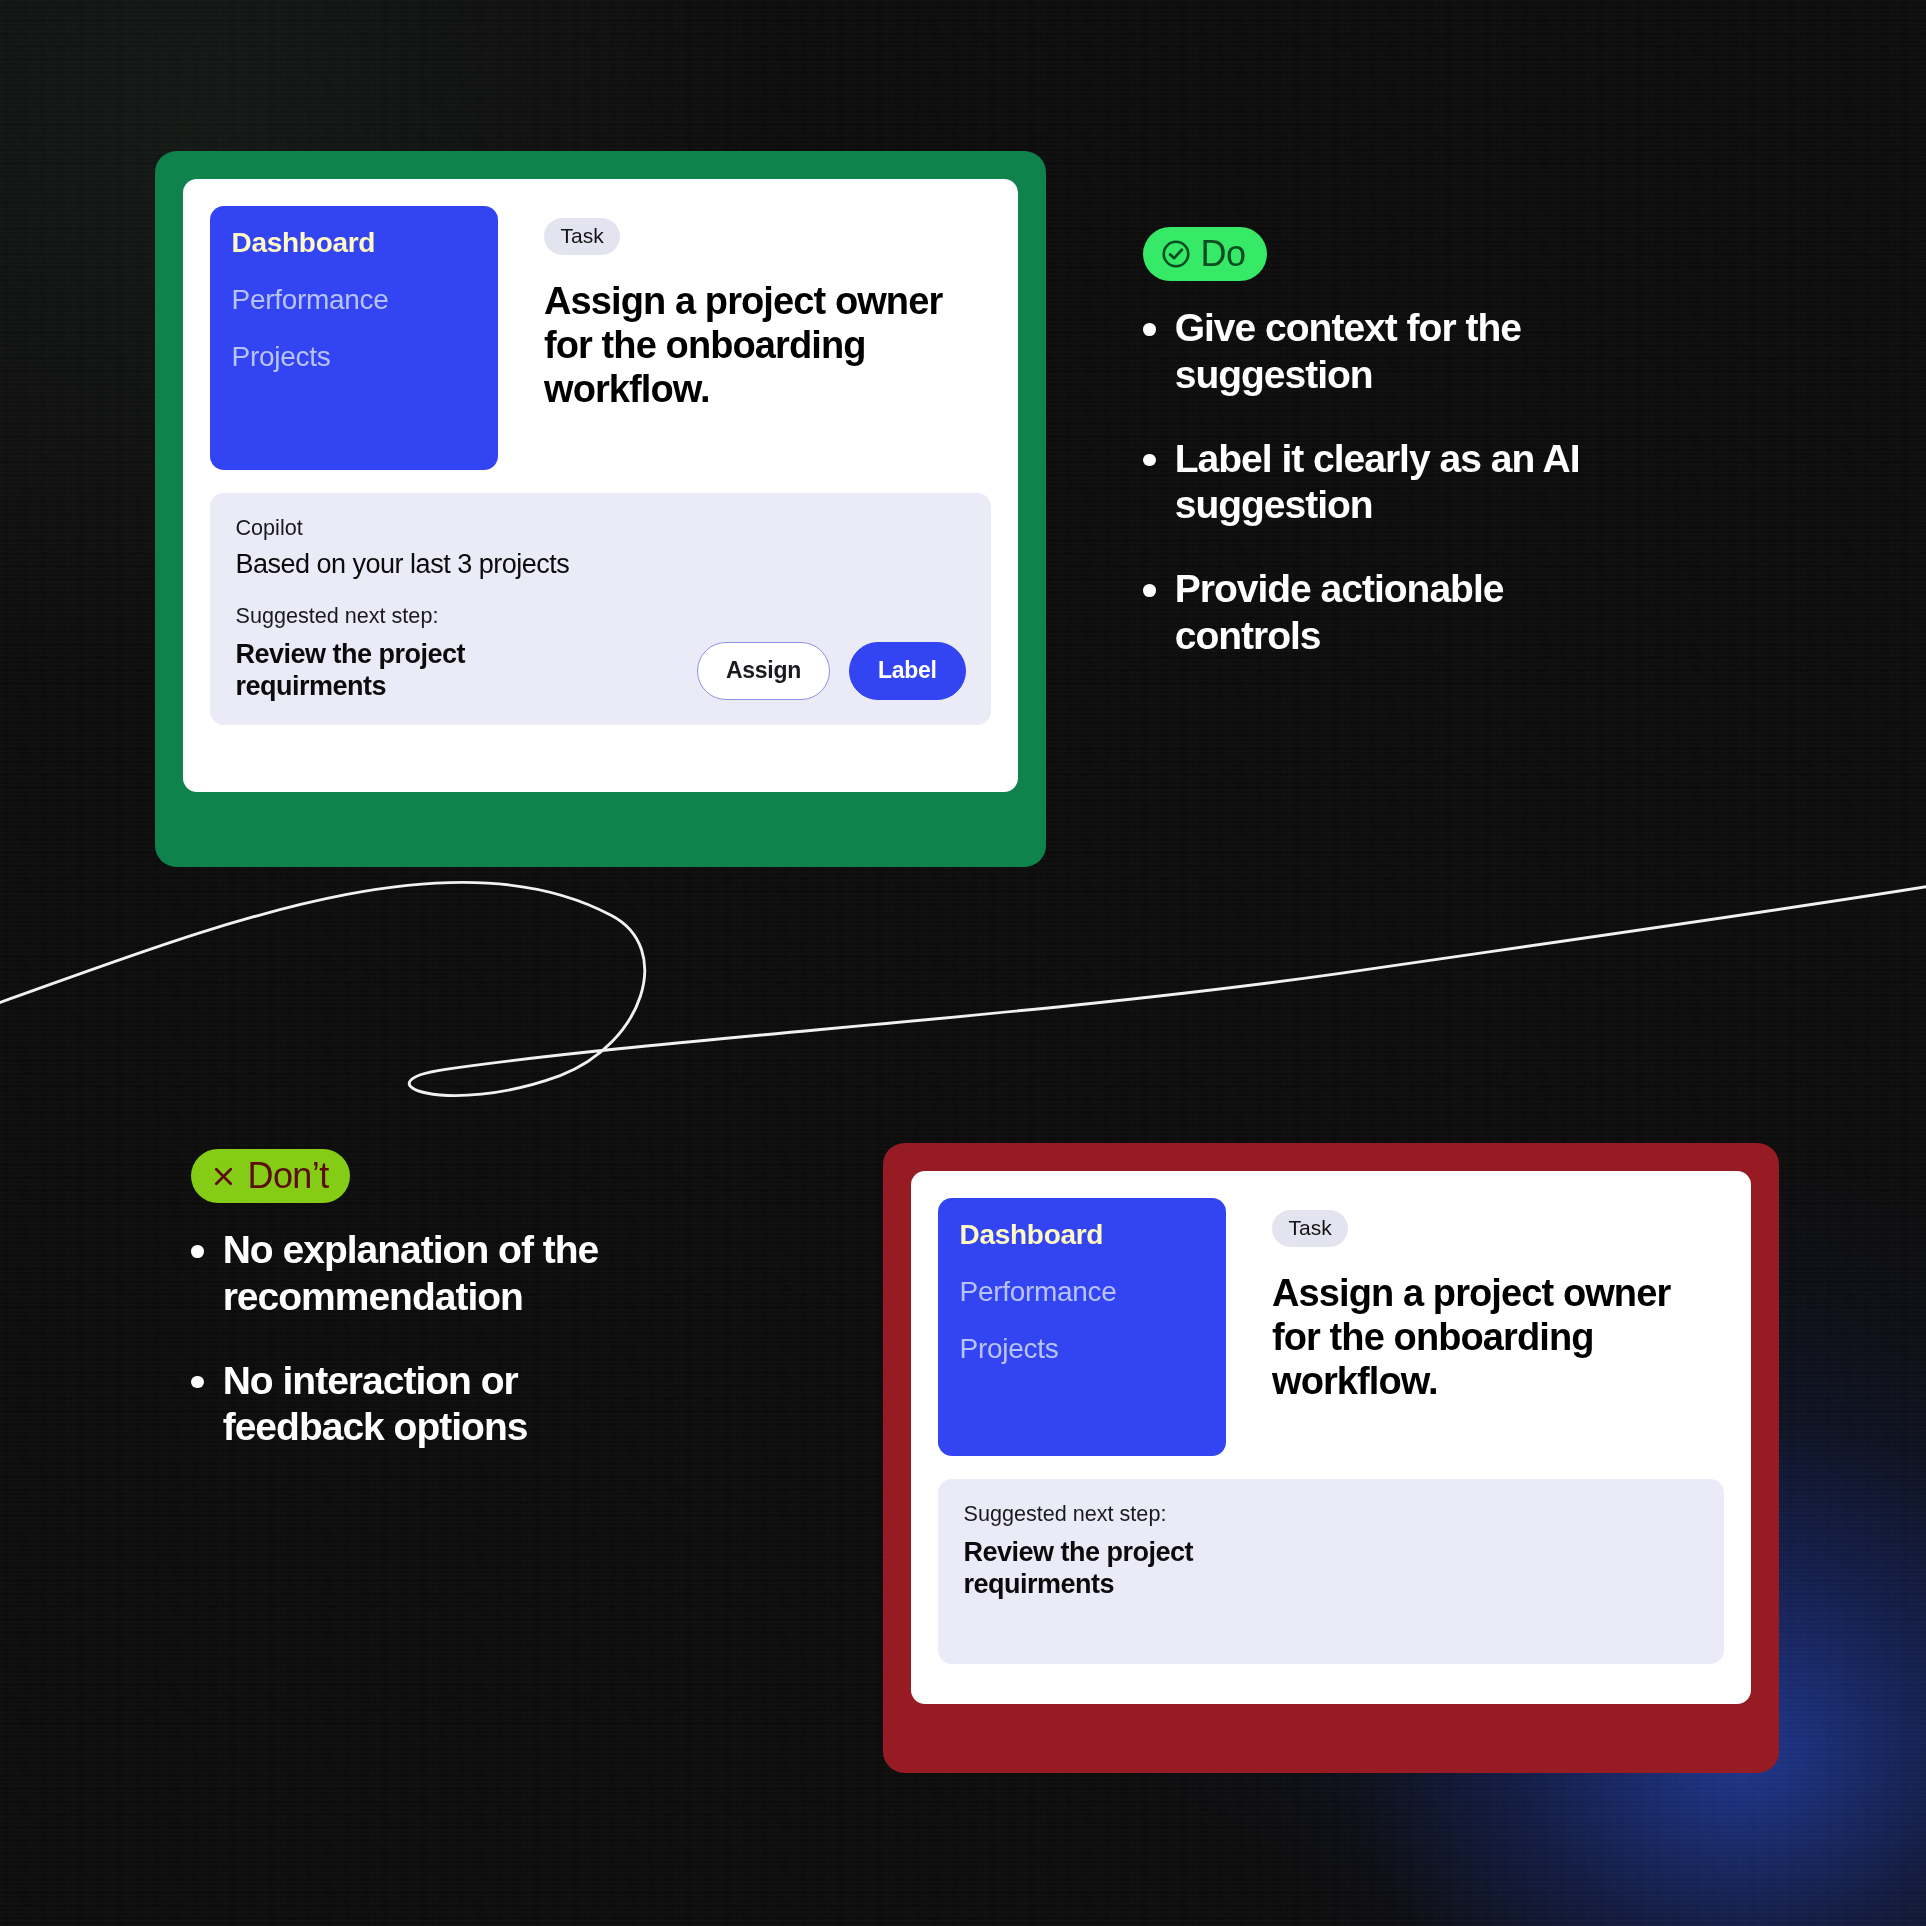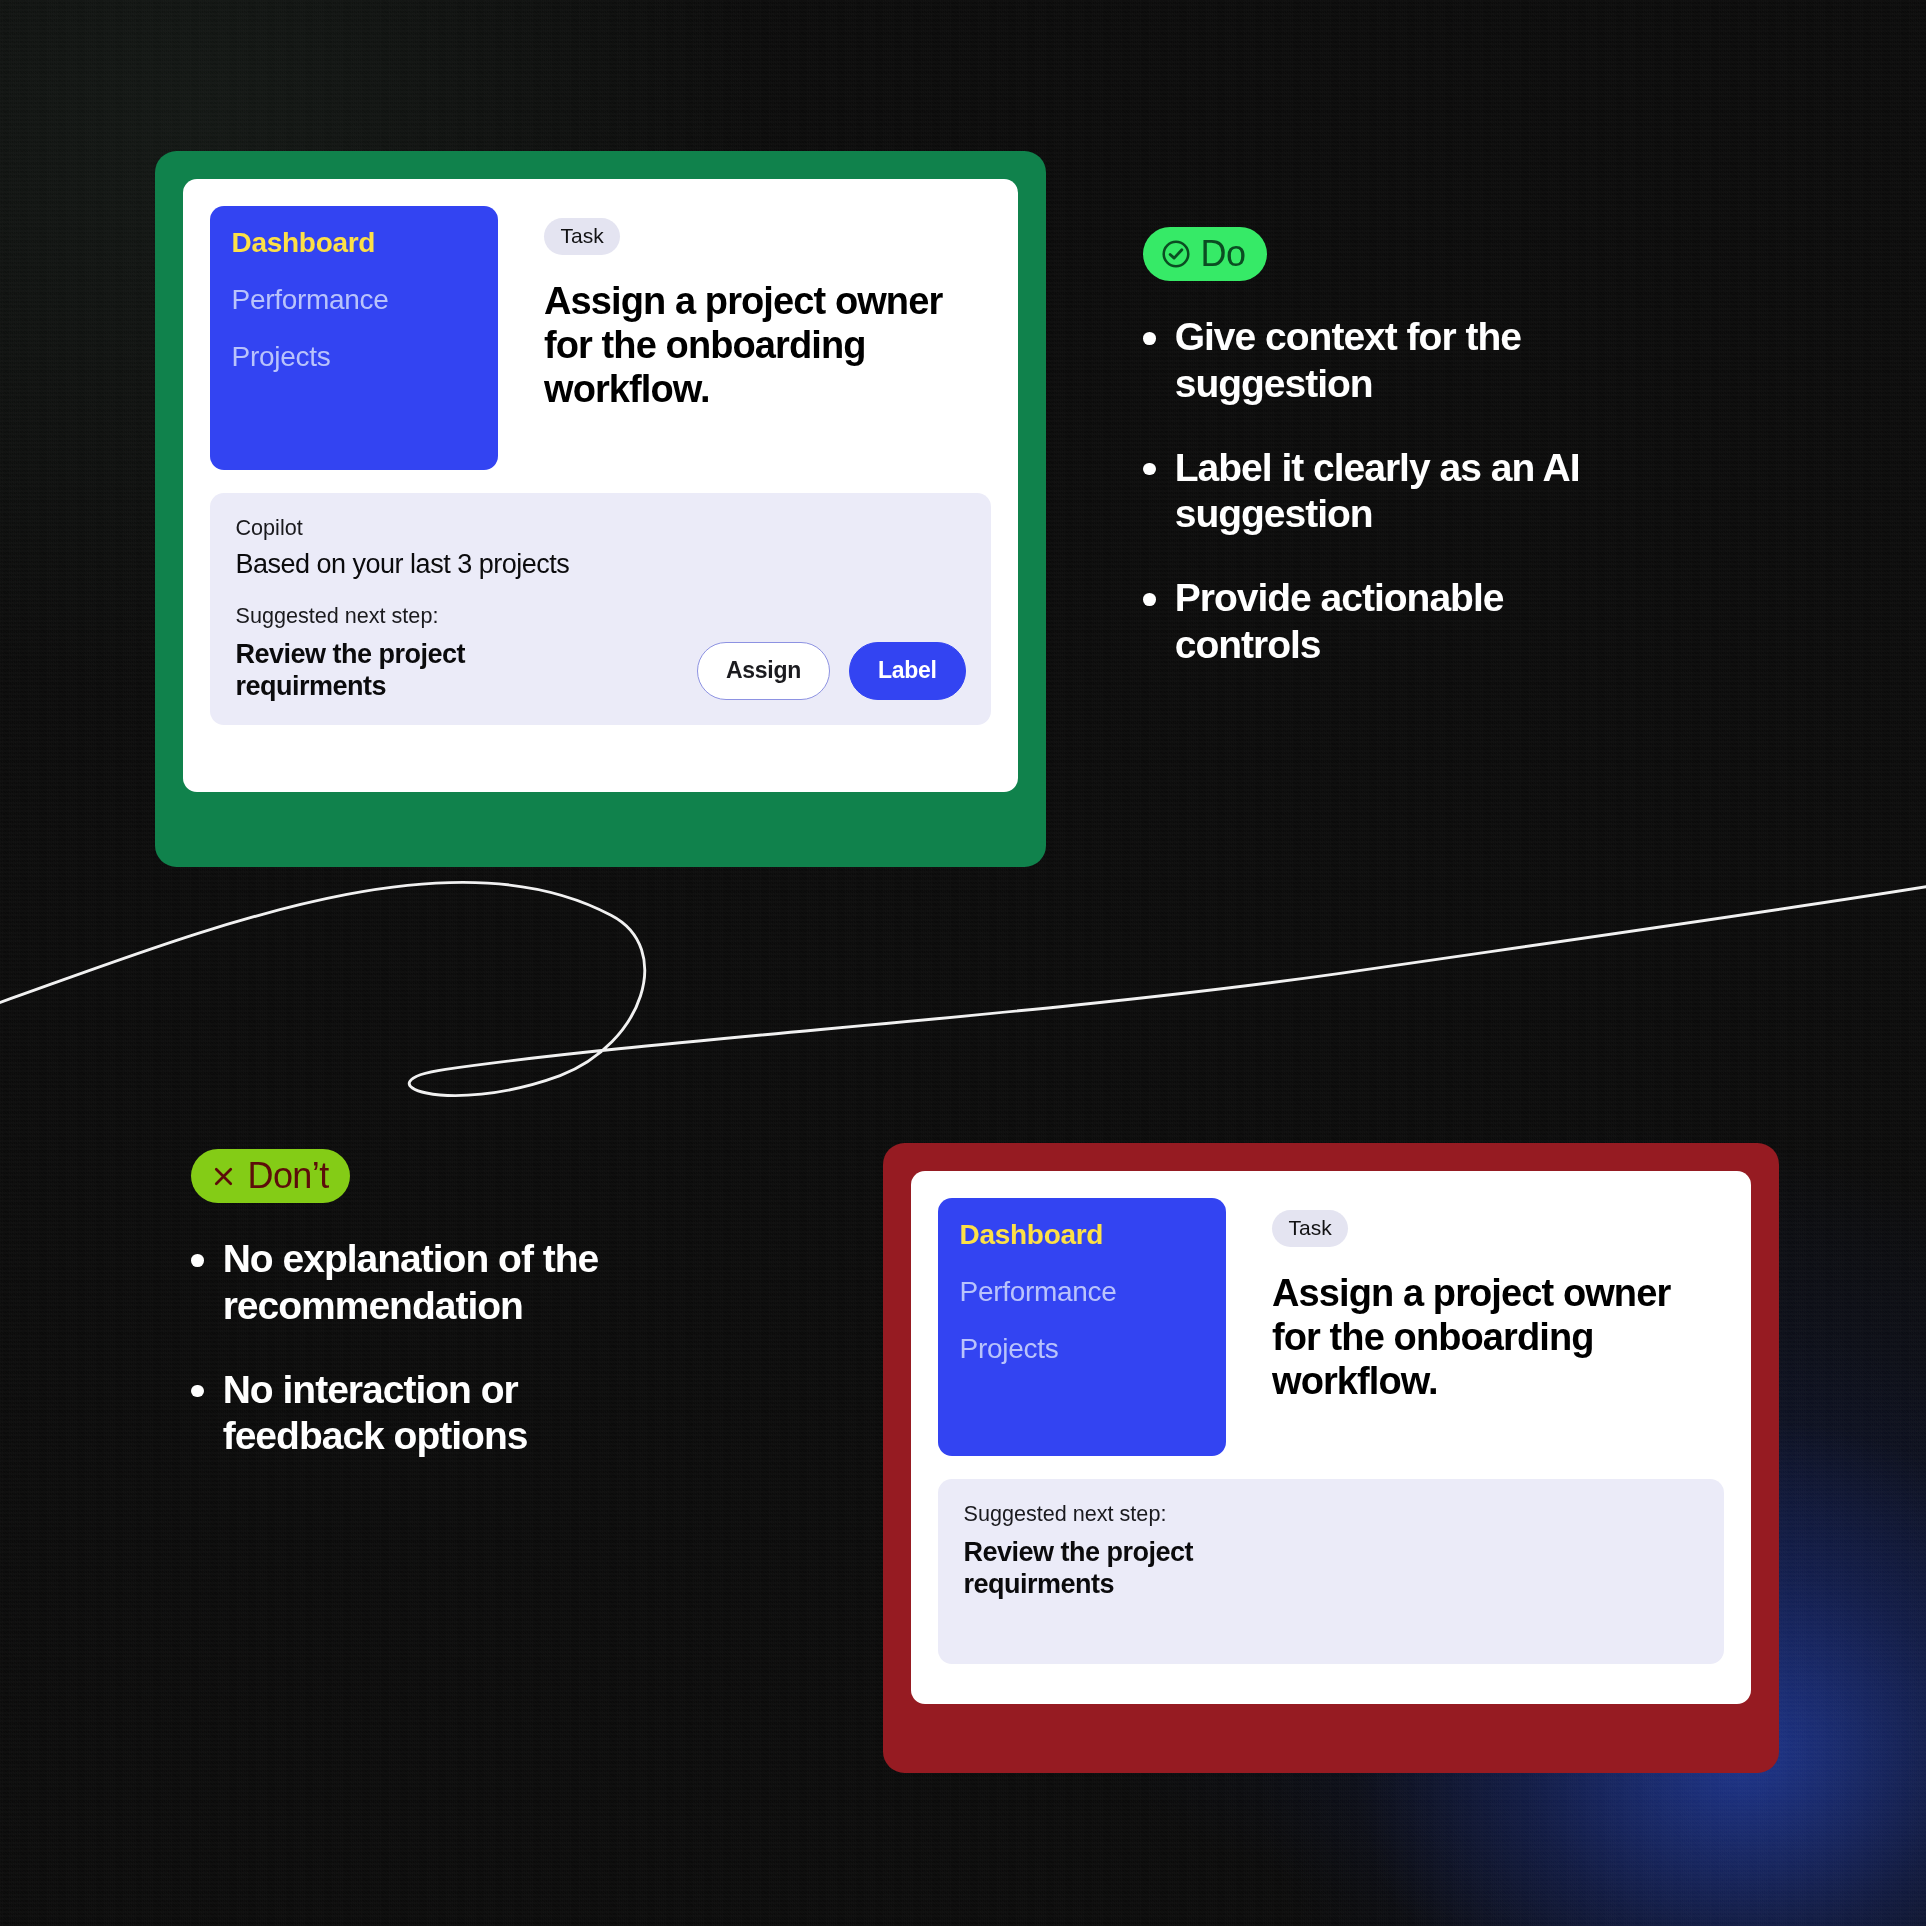--- a/index.html
+++ b/index.html
@@ -69,21 +69,21 @@
     border-radius:14px;
     flex: 0 0 auto;
     padding: 23px 21.6px;
     display:flex;
     flex-direction:column;
   }
   .sb-good { width:288px; height:264px; }
   .sb-bad  { width:288px; height:258px; }
 
   .sb-item { font-size:28px; letter-spacing:-0.3px; line-height:1; }
-  .sb-item-active { color:#fde047; font-weight:700; margin-bottom:29px; }
+  .sb-item-active { color:#fef9c3; font-weight:700; margin-bottom:29px; }
   .sb-item-muted  { color:#b9c3fb; font-weight:400; margin-bottom:29px; }
   .sb-item-muted:last-child { margin-bottom:0; }
 
   .device-main { flex:1 1 auto; padding-left:46px; padding-top:11.5px; }
 
   .badge-task {
     display:inline-block;
     background:#e4e4f1;
     color:#121214;
     font-size:21px;
@@ -179,21 +179,21 @@
     padding:9px 21.6px 9px 16.5px;
     line-height:1;
     font-size:36px;
     font-weight:500;
     letter-spacing:-0.6px;
   }
   .pill-do   { background:#36ea67; color:#0b4d22; }
   .pill-dont { background:#84cc16; color:#5c0d0a; }
   .pill svg { display:block; }
 
-  .bullets { margin-top:33px; list-style:none; }
+  .bullets { margin-top:24px; list-style:none; }
   .bullets li {
     display:flex;
     align-items:flex-start;
     gap:19px;
     margin-bottom:37px;
   }
   .bullets li:last-child { margin-bottom:0; }
   .dot {
     flex:0 0 auto;
     width:12.7px; height:12.7px;

